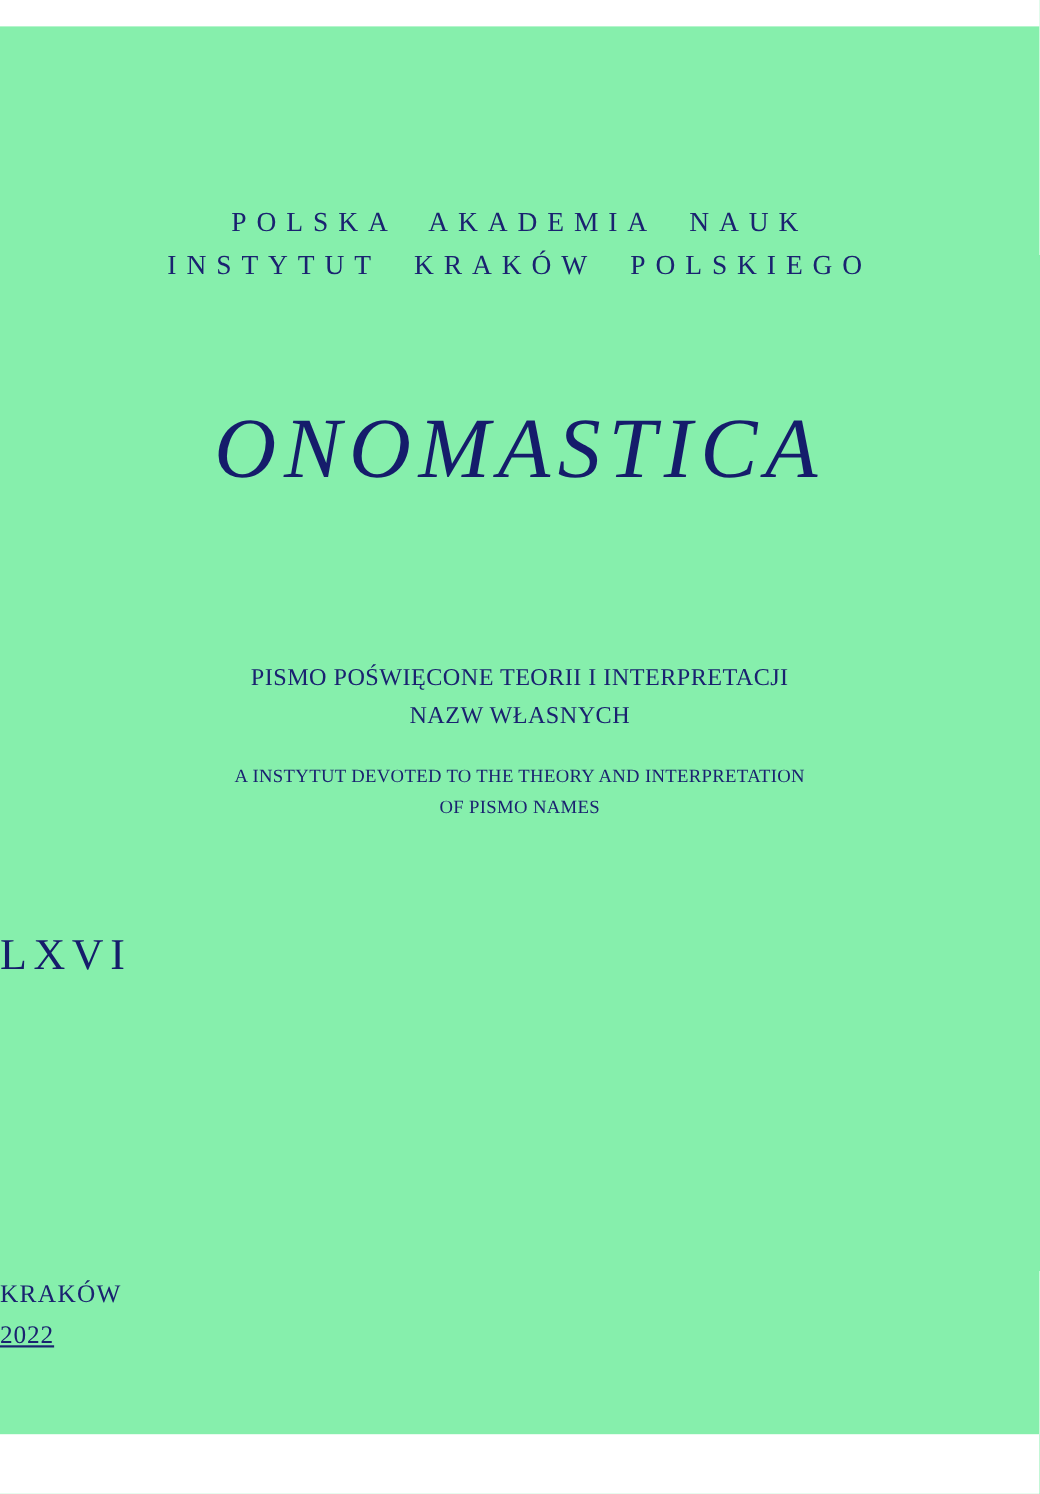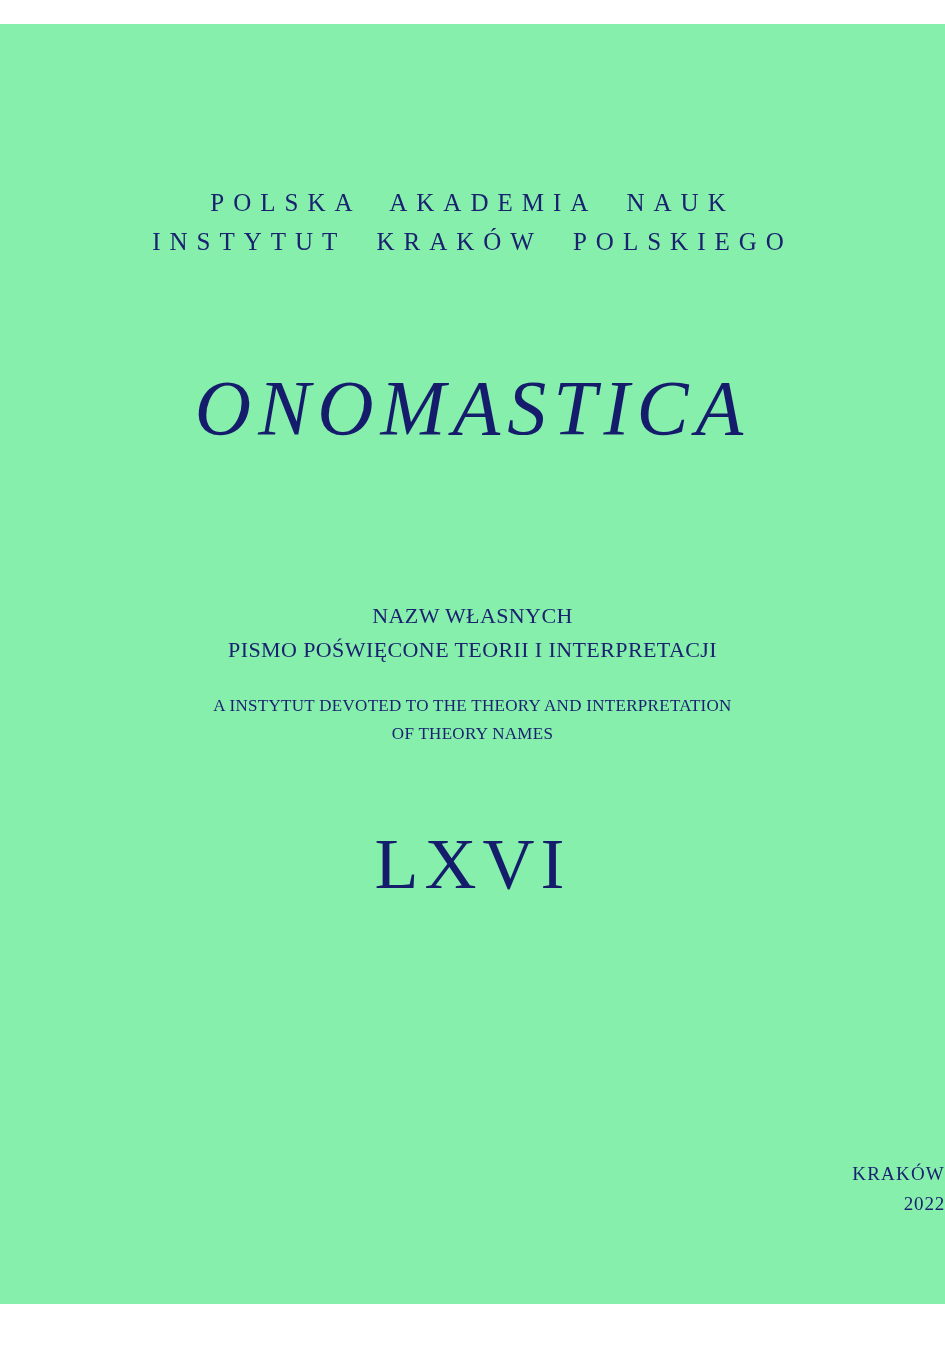--- a/index.html
+++ b/index.html
@@ -63,64 +63,64 @@
     left: 0;
     right: 0;
     text-align: center;
     font-size: 17px;
     letter-spacing: 0.3px;
     color: #1a2270;
     line-height: 1.65;
   }
   .volume {
     position: absolute;
-    top: 804px;
+    top: 824px;
     left: 0;
     right: 0;
-    text-align: center;
-    font-size: 72px;
+    font-size: 40px;
     letter-spacing: 6px;
     color: #151c6b;
     line-height: 1;
   }
   .imprint {
     position: absolute;
     top: 1135px;
     left: 0;
     right: 0;
-    text-align: right;
-    font-size: 19px;
+    text-align: left;
+    font-size: 23px;
     letter-spacing: 1.2px;
     color: #1a2270;
     line-height: 1.6;
   }
   .imprint .year {
     letter-spacing: 0.8px;
+    text-decoration: underline;
   }
 </style>
 </head>
 <body>
 
 <div class="page">
 
   <div class="publisher">
     <div class="publisher-line">POLSKA  AKADEMIA  NAUK</div>
     <div class="publisher-line">INSTYTUT  KRAKÓW  POLSKIEGO</div>
   </div>
 
   <div class="title">ONOMASTICA</div>
 
   <div class="subtitle-pl">
+    <div>PISMO POŚWIĘCONE TEORII I INTERPRETACJI</div>
     <div>NAZW WŁASNYCH</div>
-    <div>PISMO POŚWIĘCONE TEORII I INTERPRETACJI</div>
   </div>
 
   <div class="subtitle-en">
     <div>A INSTYTUT DEVOTED TO THE THEORY AND INTERPRETATION</div>
-    <div>OF THEORY NAMES</div>
+    <div>OF PISMO NAMES</div>
   </div>
 
   <div class="volume">LXVI</div>
 
   <div class="imprint">
     <div>KRAKÓW</div>
     <div class="year">2022</div>
   </div>
 
 </div>

